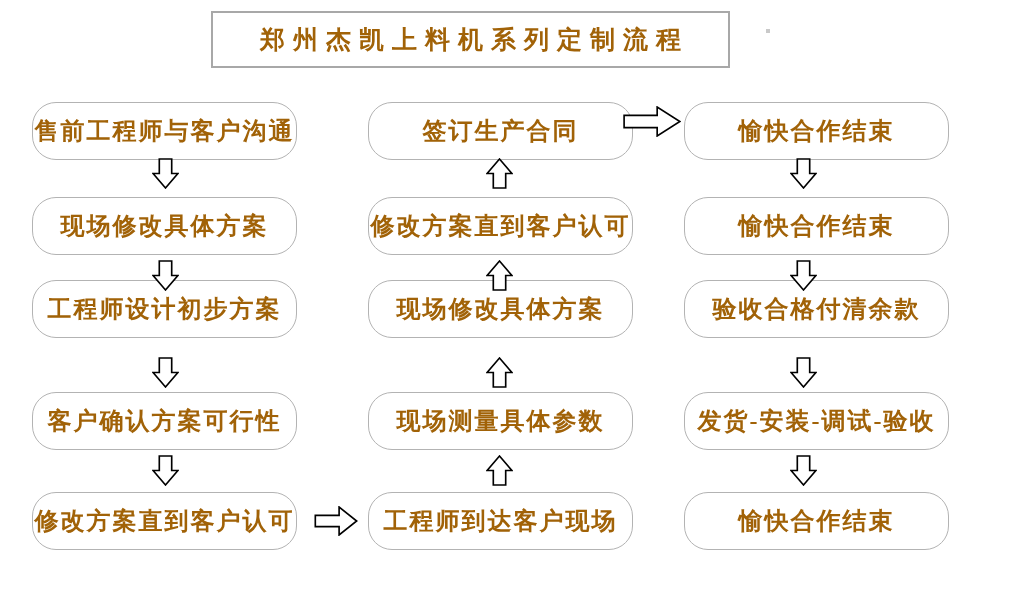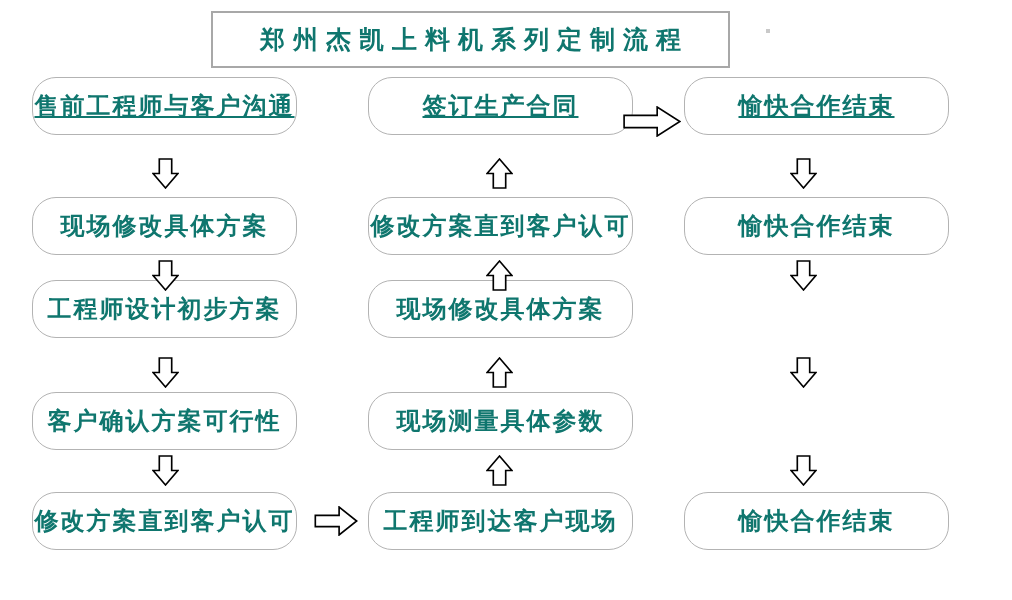--- a/index.html
+++ b/index.html
@@ -3,21 +3,21 @@
 <meta charset="utf-8">
 <style>
   html, body { margin: 0; padding: 0; background: #ffffff; }
   .canvas {
     position: relative;
     width: 1012px;
     height: 600px;
     background: #ffffff;
     overflow: hidden;
     font-family: "Liberation Serif", "DejaVu Serif", serif;
-    color: #0f766e;
+    color: #a16207;
   }
   .title-box {
     position: absolute;
     left: 211px; top: 11px;
     width: 515px; height: 53px;
     border: 2px solid #a8a8a8;
     background: #ffffff;
     display: flex; align-items: center; justify-content: center;
     font-size: 25px; font-weight: bold;
     letter-spacing: 8px; text-indent: 8px;
@@ -29,21 +29,21 @@
     border-radius: 24px;
     background: #ffffff;
     display: flex; align-items: center; justify-content: center;
     font-size: 24px; font-weight: bold;
     letter-spacing: 2px;
     white-space: nowrap;
   }
   .col-l { left: 32px; }
   .col-m { left: 368px; }
   .col-r { left: 684px; }
-  .r1 { top: 77px; text-decoration: underline; }
+  .r1 { top: 102px; }
   .r2 { top: 197px; }
   .r3 { top: 280px; }
   .r4 { top: 392px; align-items: center; }
   .r5 { top: 492px; }
   .arrow { position: absolute; }
   .arrow polygon { fill: #ffffff; stroke: #000000; stroke-width: 1.6; stroke-linejoin: miter; }
   .va { width: 27px; height: 31px; }
   .va.col-l { left: 152px; }
   .va.col-m { left: 486px; }
   .va.col-r { left: 790px; }
@@ -127,20 +127,26 @@
   <svg class="arrow va col-m ga4" viewBox="0 0 26 30">
     <polygon points="7,29 7,15 1,15 13,1 25,15 19,15 19,29"></polygon>
   </svg>
 
   <div class="box col-r r1">
     <span>愉快合作结束</span>
   </div>
   <div class="box col-r r2">
     <span>愉快合作结束</span>
   </div>
+  <div class="box col-r r3">
+    <span>验收合格付清余款</span>
+  </div>
+  <div class="box col-r r4">
+    <span>发货-安装-调试-验收</span>
+  </div>
   <div class="box col-r r5">
     <span>愉快合作结束</span>
   </div>
 
   <svg class="arrow va col-r ga1" viewBox="0 0 26 30">
     <polygon points="7,1 19,1 19,15 25,15 13,29 1,15 7,15"></polygon>
   </svg>
   <svg class="arrow va col-r ga2" viewBox="0 0 26 30">
     <polygon points="7,1 19,1 19,15 25,15 13,29 1,15 7,15"></polygon>
   </svg>

